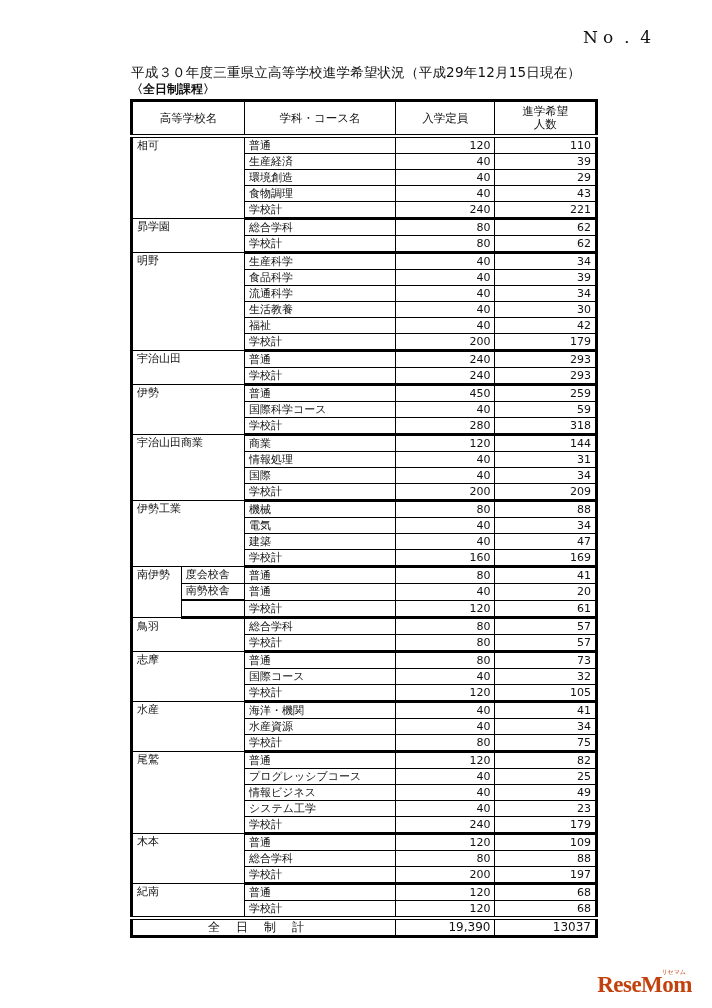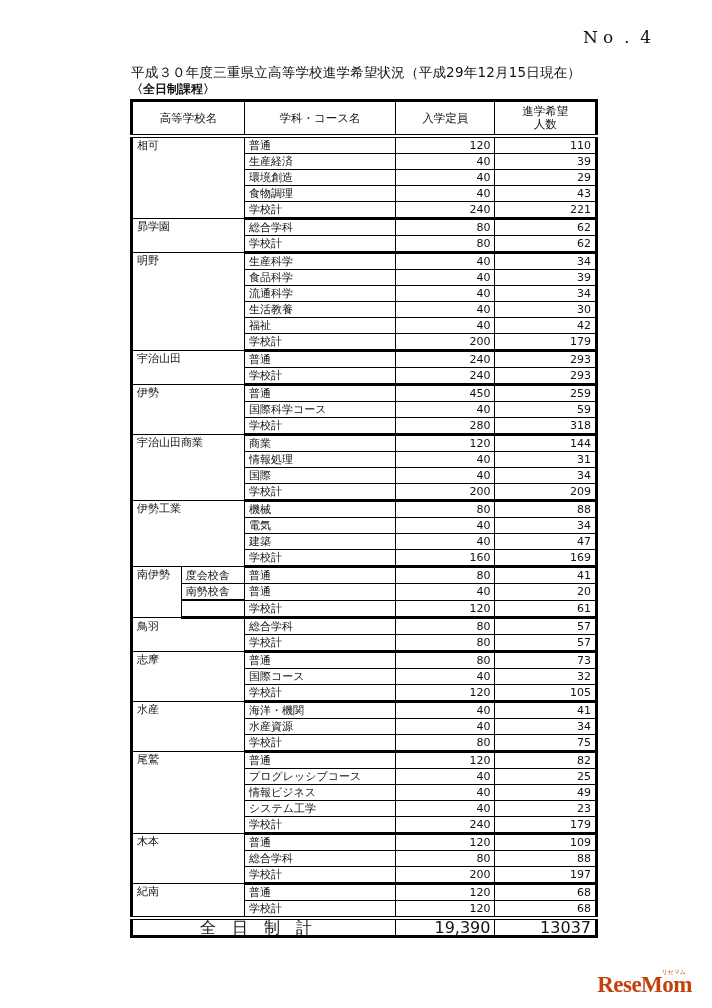--- a/index.html
+++ b/index.html
@@ -12,23 +12,23 @@
   .subtitle { position: absolute; left: 131px; top: 81px; font-size: 12px; font-weight: bold; }
   table.main { position: absolute; left: 130px; top: 99px; width: 468px; border-collapse: collapse;
                border: 3px solid #000; table-layout: fixed; }
   table.main td, table.main th { border: 1.5px solid #000; padding: 0 4px; font-size: 11px;
                height: 15px; line-height: 15px; overflow: hidden; white-space: nowrap; }
   table.main th { font-weight: normal; height: 32px; line-height: 13px; text-align: center; font-size: 11.5px; }
   table.main thead tr th { border-bottom: 4px double #000; }
   td.school { vertical-align: top; border-bottom-width: 3px; }
   td.num { text-align: right; padding-right: 6px; font-size: 12px; }
   tr.subtotal td { border-bottom: 3px solid #000; }
-  tr.grand td { border-top: 4px double #000; font-size: 16px; }
+  tr.grand td { border-top: 4px double #000; font-size: 12px; }
   td.grand-label { text-align: center; letter-spacing: 16px; }
-  td.campus { padding-left: 3px; }
+  td.campus { padding-left: 3px; font-family: Liberation Mono, monospace; }
   .logo { position: absolute; right: 20px; bottom: 10px; font-family: Liberation Serif, serif;
           font-weight: bold; font-size: 23px; color: #c2410c; letter-spacing: -0.5px; }
   .logo sup { font-size: 6px; font-weight: normal; position: absolute; right: 6px; top: -4px; letter-spacing: 0; }
 </style>
 </head>
 <body>
 
 <div class="page-no">No．4</div>
 <div class="title">
   <span>平成３０年度三重県立高等学校進学希望状況</span><span class="asof">（平成29年12月15日現在）</span>

